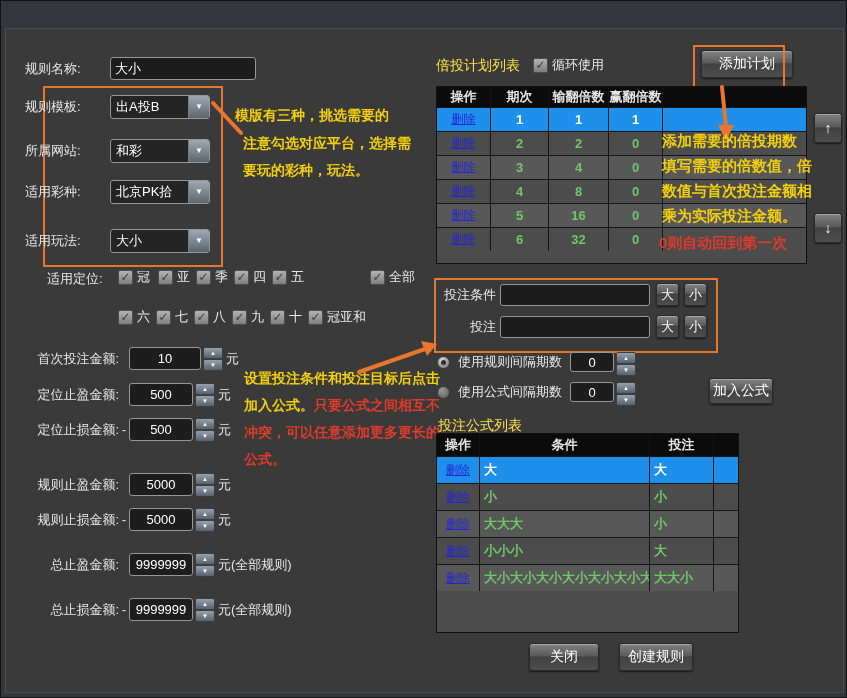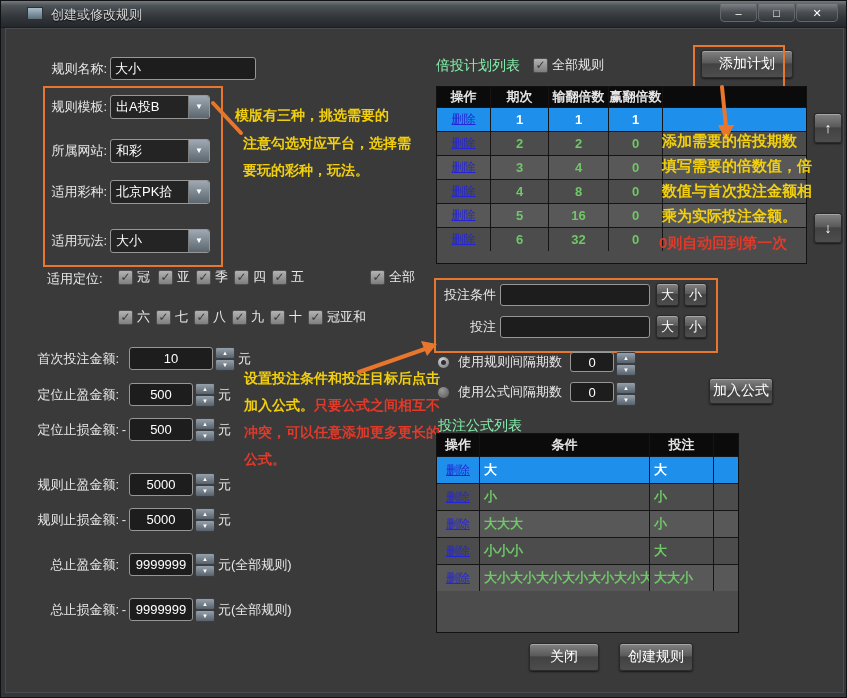--- a/index.html
+++ b/index.html
@@ -21,21 +21,21 @@
   
   .lbl{color:#e8e8e8;font-size:13px;}
   .row{display:flex;align-items:center;}
   input.tin{background:#1d1d1d;border:1px solid #979797;border-radius:3px;color:#fff;
     font-size:13px;font-family:inherit;padding:0 4px;box-sizing:border-box;outline:none;}
   .select{display:flex;width:100px;height:24px;background:#242424;border:1px solid #979797;
     border-radius:3px;box-sizing:border-box;overflow:hidden;}
   .sval{flex:1;color:#fff;font-size:13px;line-height:22px;padding-left:5px;white-space:nowrap;}
   .sarrow{width:20px;background:linear-gradient(#9fa9b3,#5c666f);border-left:1px solid #7d7d7d;
     color:#fff;font-size:8px;line-height:22px;text-align:center;}
-  .dlabel{width:82px;text-align:right;color:#e8e8e8;font-size:13px;margin-right:3px;white-space:nowrap;}
+  .dlabel{width:82px;text-align:left;color:#e8e8e8;font-size:13px;margin-right:3px;white-space:nowrap;}
   .obox{border:2px solid #e8762c;position:absolute;pointer-events:none;}
   
   .chk{width:15px;height:15px;background:linear-gradient(#b3b3b3,#7e7e7e);border:1px solid #4e4e4e;
     border-radius:2px;display:inline-flex;align-items:center;justify-content:center;box-sizing:border-box;}
   .chk i{font-style:normal;color:#3a3a3a;font-weight:bold;font-size:12px;line-height:12px;}
   .chkitem{display:inline-flex;align-items:center;position:absolute;}
   .clabel{margin-left:4px;color:#e8e8e8;font-size:13px;white-space:nowrap;}
   
   .spin{width:20px;height:23px;display:flex;flex-direction:column;margin-left:2px;}
   .spin i{flex:1;font-style:normal;font-size:6px;line-height:10px;text-align:center;color:#fff;
@@ -65,36 +65,27 @@
   .gval{color:#6fc768;font-weight:bold;}
   .sel .gval{color:#fff;}
   .c1{width:54px}.c2{width:58px}.c3{width:60px}.c4{width:54px}.cf{flex:1}
   .f1{width:43px}.f2{width:170px}.f3{width:64px}.ff{flex:1}
   
   .radio{width:13px;height:13px;border-radius:50%;border:1px solid #3d3d3d;
     background:radial-gradient(circle at 35% 30%,#d8d8d8,#6d6d6d);display:flex;box-sizing:border-box;}
   .radio .rdot{width:5px;height:5px;border-radius:50%;background:#2b2f34;margin:auto;}
   .radio.off{background:radial-gradient(circle at 35% 30%,#9a9a9a,#565656);}
   .updn{position:absolute;width:28px;height:30px;}
-  .sectitle{color:#86efac;font-size:14px;}
+  .sectitle{color:#fde047;font-size:14px;}
 </style>
 </head>
 <body>
 
 <div id="win">
 
-  <div class="titlebar">
-    <div class="appicon"></div>
-    <div class="title">创建或修改规则</div>
-    <div class="winctrls">
-      <div class="wbtn">–</div>
-      <div class="wbtn">□</div>
-      <div class="wbtn" style="width:42px">✕</div>
-    </div>
-  </div>
 
   <div class="content"></div>
 
   <div class="abs row" style="left:24px;top:56px">
     <span class="dlabel">规则名称:</span>
     <input class="tin" style="width: 146px; height: 23px;" value="大小">
   </div>
 
   <div class="obox" style="left:42px;top:85px;width:176px;height:177px"></div>
 
@@ -205,21 +196,21 @@
   <span class="chkitem" style="left:307px;top:307px">
     <span class="chk">
         <i>✓</i>
       </span>
     <span class="clabel">冠亚和</span>
     </span>
 
   <div class="abs row" style="left:16px;top:346px">
     <span class="alabel">首次投注金额:</span>
     <span class="aprefix"></span>
-    <input class="tin" style="width: 84px; height: 23px; text-align: center;" value="10">
+    <input class="tin" style="width: 72px; height: 23px; text-align: center;" value="10">
     <span class="spin">
         <i>▲</i>
         <i>▼</i>
       </span>
     <span class="asuffix">元</span>
   </div>
   <div class="abs row" style="left:16px;top:382px">
     <span class="alabel">定位止盈金额:</span>
     <span class="aprefix"></span>
     <input class="tin" style="width: 64px; height: 23px; text-align: center;" value="500">
@@ -286,21 +277,21 @@
   <svg class="abs" style="left:352px;top:338px" width="88" height="38">
     <line x1="6" y1="33" x2="72" y2="10" stroke="#e8762c" stroke-width="4" stroke-linecap="round"></line>
     <polygon points="68,2 84,5 74,17" fill="#e8762c"></polygon>
   </svg>
 
   <div class="abs sectitle" style="left:435px;top:56px">倍投计划列表</div>
   <span class="chkitem" style="left:532px;top:55px">
     <span class="chk">
         <i>✓</i>
       </span>
-    <span class="clabel">全部规则</span>
+    <span class="clabel">循环使用</span>
     </span>
   <div class="btn abs" style="left:700px;top:49px;width:92px;height:28px">添加计划</div>
   <div class="obox" style="left:692px;top:44px;width:88px;height:39px"></div>
   <svg class="abs" style="left:712px;top:84px;z-index:5" width="26" height="58">
     <line x1="9" y1="2" x2="13" y2="42" stroke="#e8762c" stroke-width="4" stroke-linecap="round"></line>
     <polygon points="5,40 21,40 13,56" fill="#e8762c"></polygon>
   </svg>
 
   <div class="tbl" style="left:435px;top:85px;width:371px;height:178px">
     <div class="thead" style="height:20px">

